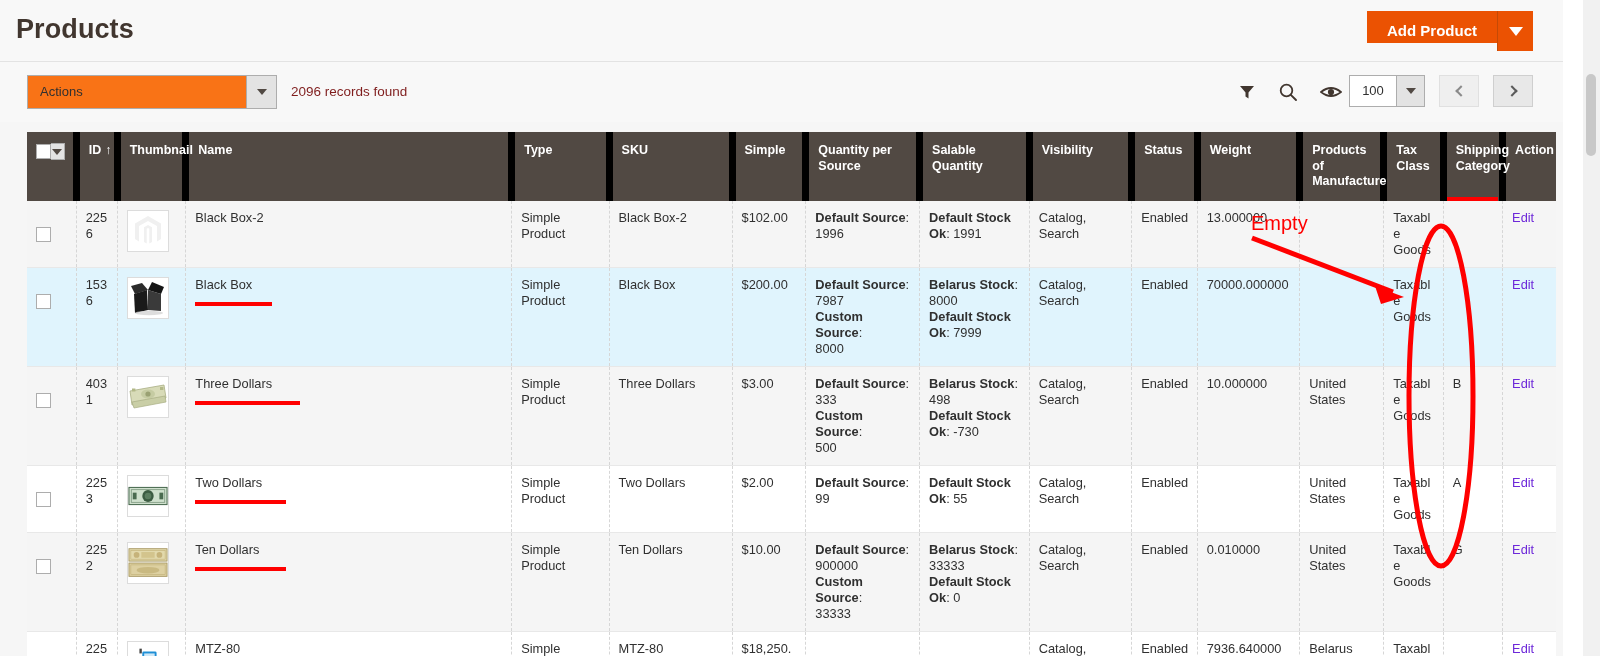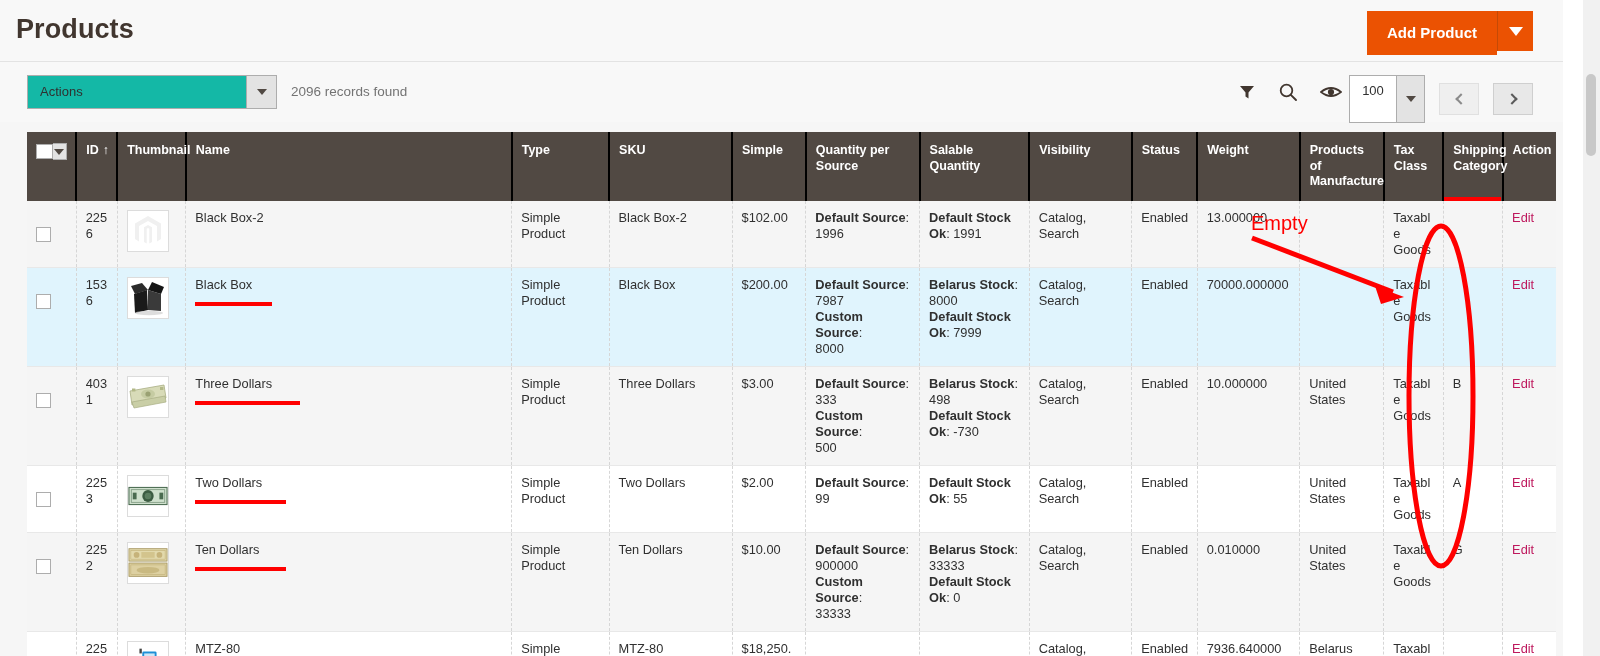--- a/index.html
+++ b/index.html
@@ -20,67 +20,67 @@
     position: absolute; left: 16px; top: 14px;
     font-size: 27px; font-weight: 700; color: #41362f; letter-spacing: .1px;
   }
   .add-product-wrap {
     position: absolute; right: 30px; top: 11px; display: flex; height: 40px;
   }
   .btn-primary {
     background: #eb5202; color: #ffffff; border: 0;
     font-family: "Liberation Sans", sans-serif;
     font-size: 15px; font-weight: bold;
-    padding: 0 20px; height: 44px; line-height: 40px; cursor: pointer;
+    padding: 0 20px; height: 32px; line-height: 40px; cursor: pointer;
   }
   .btn-primary-toggle {
     background: #eb5202; border: 0; border-left: 1px solid #c44a06;
     width: 36px; height: 40px; cursor: pointer;
     display: flex; align-items: center; justify-content: center;
   }
   .caret-white {
     width: 0; height: 0; border-left: 7px solid transparent;
     border-right: 7px solid transparent; border-top: 9px solid #ffffff;
   }
 
   
   .toolbar {
     position: absolute; left: 0; top: 62px; width: 1563px; height: 60px;
     background: #f8f8f8;
   }
   .actions-select {
     position: absolute; left: 27px; top: 13px; width: 250px; height: 34px;
-    display: flex; border: 1px solid #adadad; background: #14b8a6;
+    display: flex; border: 1px solid #adadad; background: #f97316;
   }
   .actions-select .label {
     flex: 1; line-height: 32px; padding-left: 12px;
     font-size: 13px; color: #303030;
   }
   .actions-select .arrow-box {
     width: 30px; background: #e3e3e3; border-left: 1px solid #adadad;
     display: flex; align-items: center; justify-content: center;
   }
   .caret-dark {
     width: 0; height: 0; border-left: 5px solid transparent;
     border-right: 5px solid transparent; border-top: 6px solid #514943;
   }
   .records-found {
     position: absolute; left: 291px; top: 22px;
-    font-size: 13.5px; color: #737373;
+    font-size: 13.5px; color: #7f1d1d;
   }
   .tool-icons {
     position: absolute; right: 180px; top: 14px;
     display: flex; align-items: center; gap: 22px; height: 32px;
   }
   .tool-icons .ic { cursor: pointer; display: block; }
   .pager-group {
     position: absolute; right: 30px; top: 13px;
     display: flex; align-items: center; gap: 14px;
   }
-  .per-page-box { display: flex; height: 48px; border: 1px solid #adadad; background: #fff; }
+  .per-page-box { display: flex; height: 32px; border: 1px solid #adadad; background: #fff; }
   .per-page-box .val {
     width: 46px; line-height: 30px; text-align: center;
     font-size: 13px; color: #303030;
   }
   .per-page-box .arrow-box {
     width: 28px; background: #e3e3e3; border-left: 1px solid #adadad;
     display: flex; align-items: center; justify-content: center;
   }
   .pg-btn {
     width: 40px; height: 32px; border: 1px solid #cfcfcf; background: #e8e8e8;
@@ -95,21 +95,21 @@
   
   .grid-wrap {
     position: absolute; left: 27px; top: 132px;
     width: 1529px; height: 524px; background: #ffffff;
   }
   table.grid { border-collapse: collapse; width: 1529px; table-layout: fixed; }
   table.grid th {
     background: #514943; color: #ffffff; font-size: 12.5px; font-weight: bold;
     text-align: left; vertical-align: top;
     padding: 11px 8px 11px 9px; height: 48px;
-    border-right: 2px solid #000000; line-height: 1.25;
+    border-right: 7px solid #000000; line-height: 1.25;
   }
   table.grid th:last-child { border-right: 0; }
   table.grid th.hl { position: relative; }
   table.grid th.hl::after {
     content: ""; position: absolute; left: 0; right: 1px; bottom: 0;
     height: 4px; background: #ff0000;
   }
   table.grid td {
     font-size: 12.8px; color: #303030; vertical-align: top;
     padding: 9px 8px 9px 9px;
@@ -132,21 +132,21 @@
     width: 15px; height: 17px; background: #e3e3e3; border: 1px solid #adadad; border-left: 0;
     display: flex; align-items: center; justify-content: center;
   }
   .sort-arrow { font-size: 12px; margin-left: 4px; }
 
   .thumb {
     width: 42px; height: 42px; border: 1px solid #dcdcdc; background: #fff;
     display: flex; align-items: center; justify-content: center; overflow: hidden;
   }
   .thumb svg { display: block; }
-  .edit-link { color: #be185d; text-decoration: none; cursor: pointer; font-size: 12.8px; }
+  .edit-link { color: #6d28d9; text-decoration: none; cursor: pointer; font-size: 12.8px; }
 
   .uline { display: block; height: 4px; background: #ff0000; margin-top: 9px; }
 
   
   .annot { position: absolute; left: 0; top: 0; width: 1600px; height: 656px; pointer-events: none; }
   .annot-text {
     position: absolute; left: 1251px; top: 212px;
     color: #ff0000; font-size: 20px; font-family: "Liberation Sans", sans-serif;
   }
 

